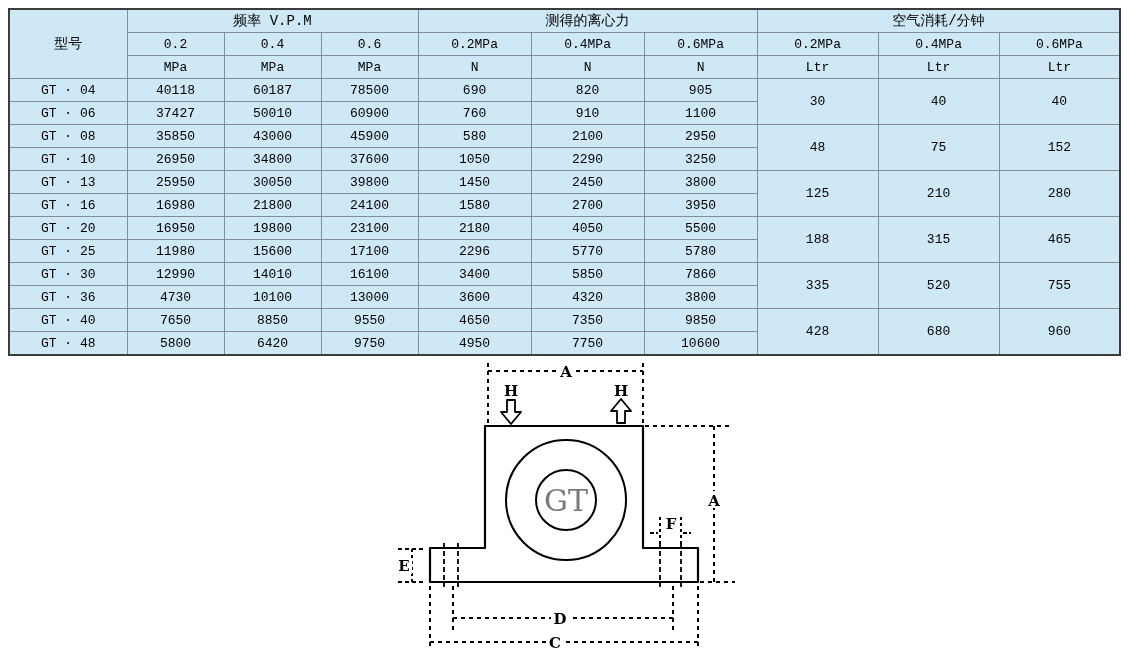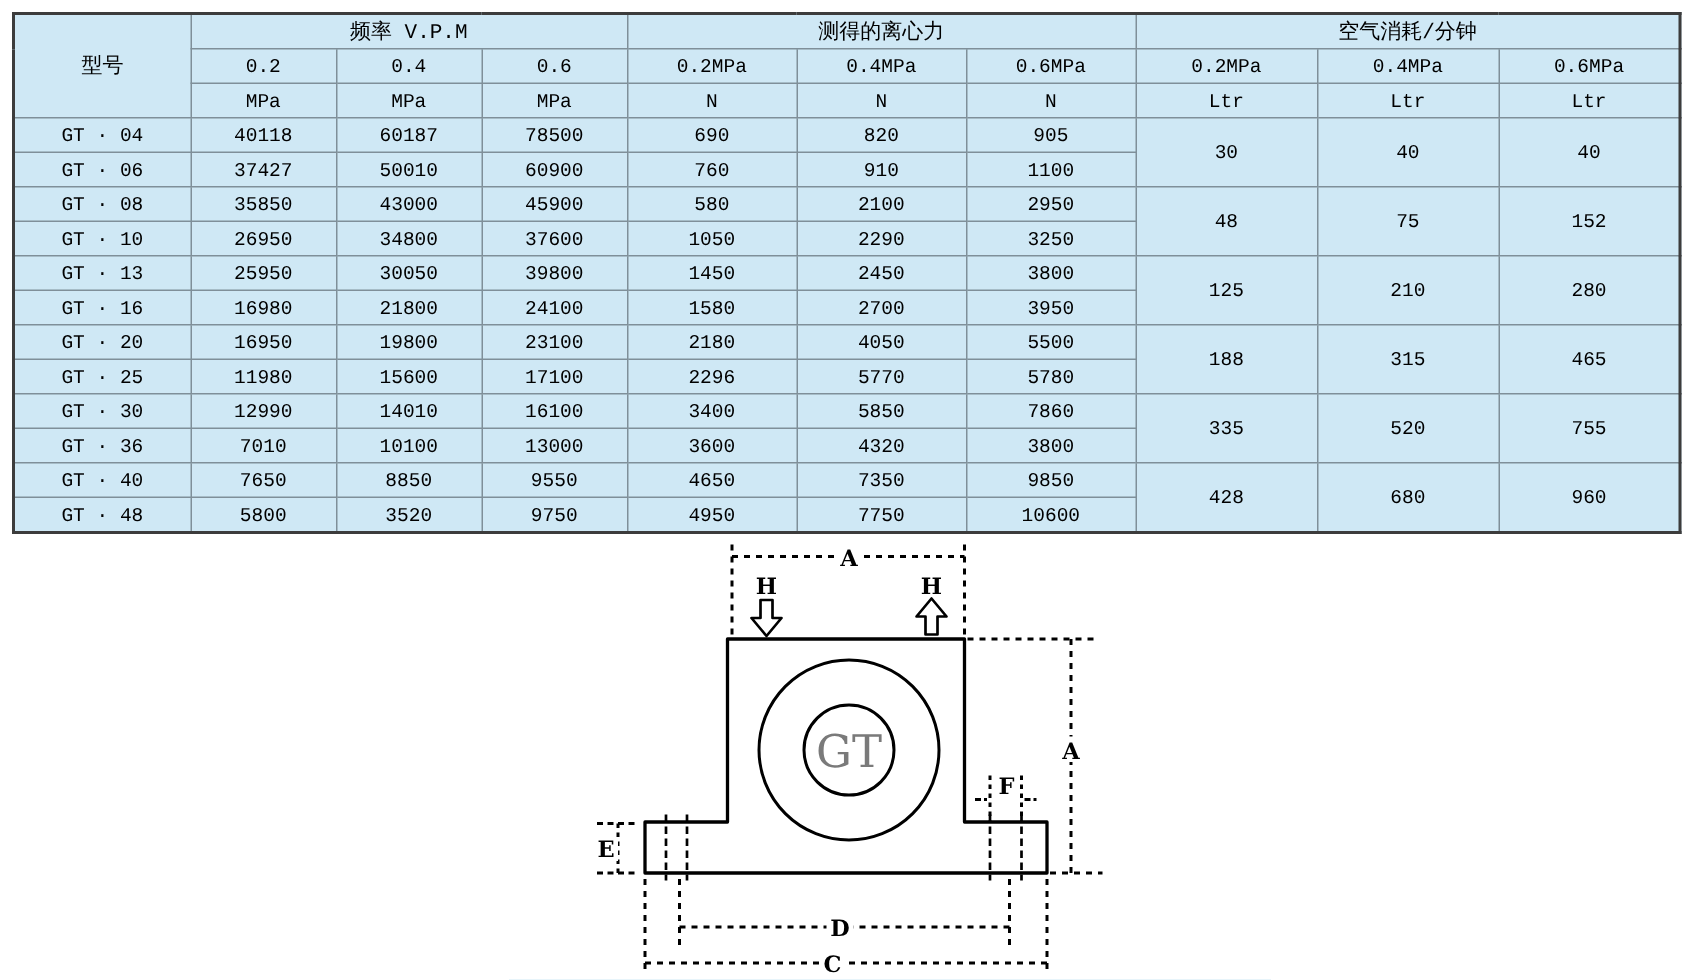--- a/index.html
+++ b/index.html
@@ -170,21 +170,21 @@
       <td>16100</td>
       <td>3400</td>
       <td>5850</td>
       <td>7860</td>
       <td rowspan="2">335</td>
       <td rowspan="2">520</td>
       <td rowspan="2">755</td>
     </tr>
     <tr>
       <td>GT · 36</td>
-      <td>7010</td>
+      <td>4730</td>
       <td>10100</td>
       <td>13000</td>
       <td>3600</td>
       <td>4320</td>
       <td>3800</td>
     </tr>
 
     <tr>
       <td>GT · 40</td>
       <td>7650</td>
@@ -193,21 +193,21 @@
       <td>4650</td>
       <td>7350</td>
       <td>9850</td>
       <td rowspan="2">428</td>
       <td rowspan="2">680</td>
       <td rowspan="2">960</td>
     </tr>
     <tr>
       <td>GT · 48</td>
       <td>5800</td>
-      <td>3520</td>
+      <td>6420</td>
       <td>9750</td>
       <td>4950</td>
       <td>7750</td>
       <td>10600</td>
     </tr>
   </tbody>
 </table>
 
 <div class="diagram-wrap">
 <svg width="370" height="298" viewBox="380 355 370 298" xmlns="http://www.w3.org/2000/svg">

